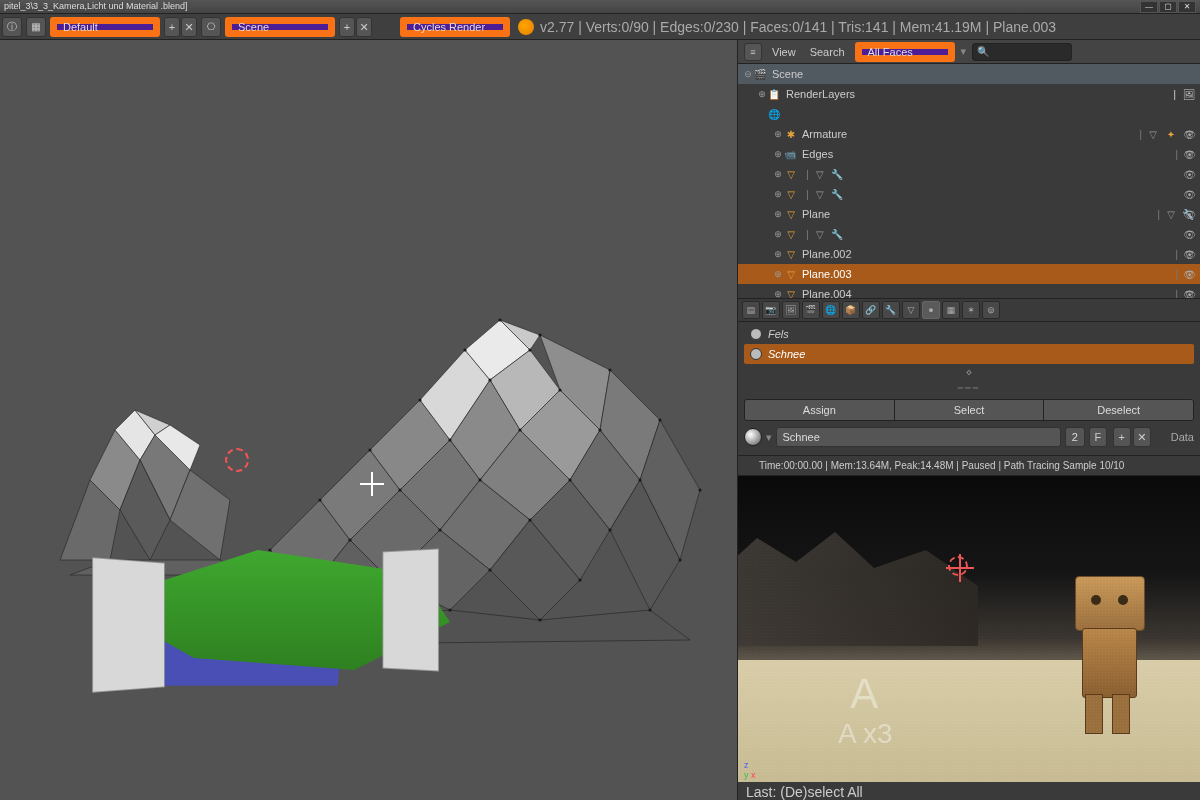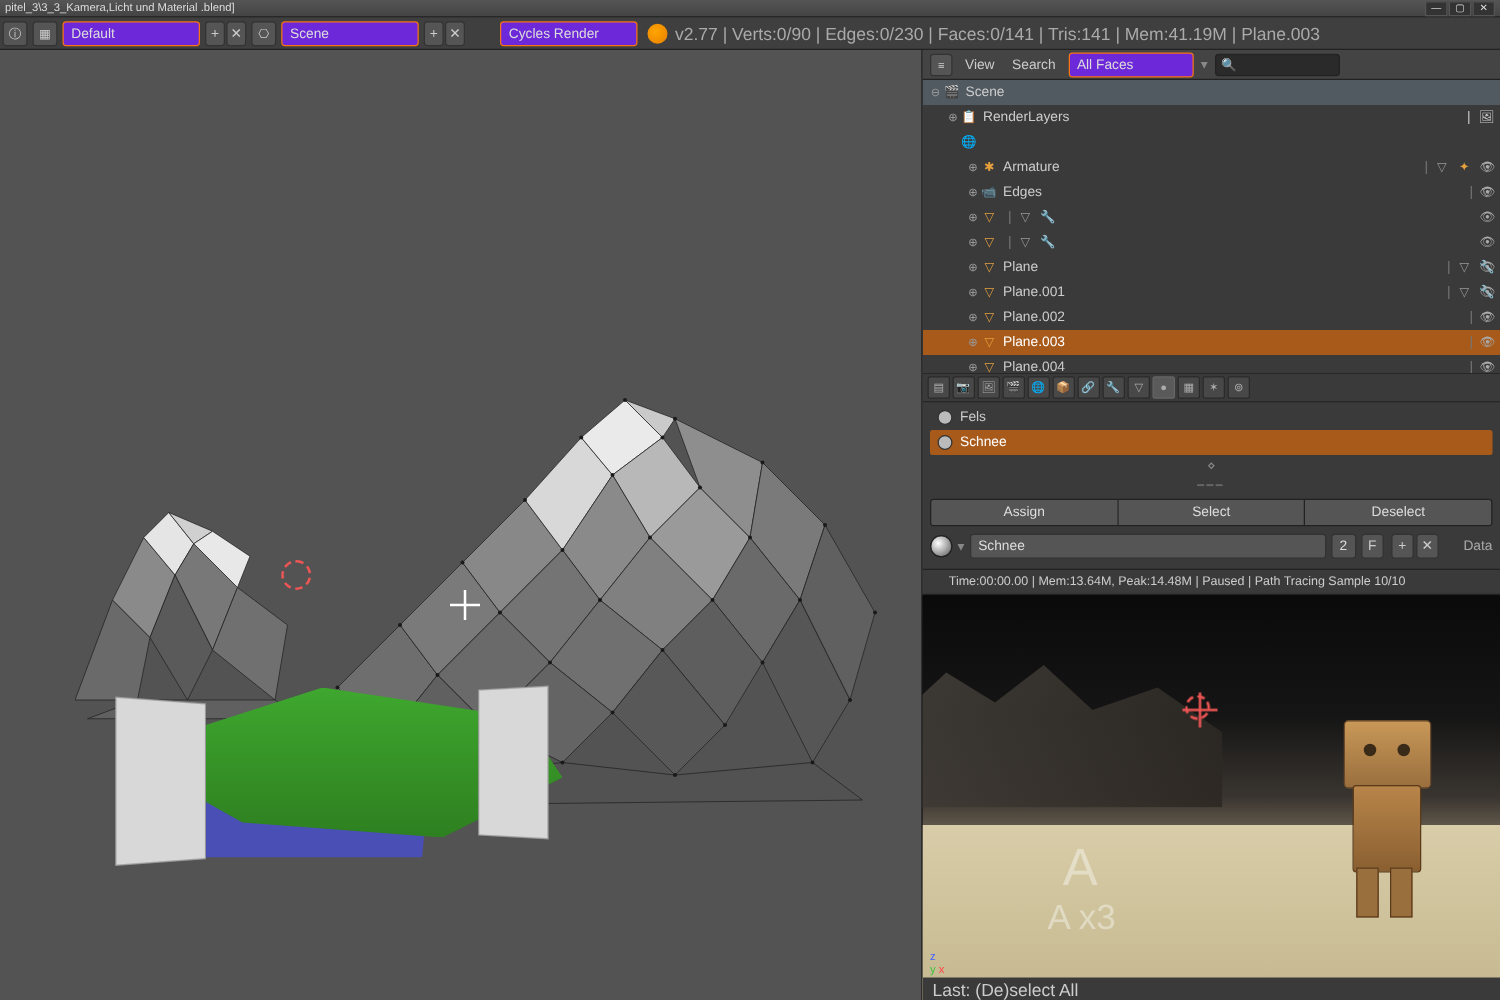--- a/index.html
+++ b/index.html
@@ -6,21 +6,21 @@
   body { width: 1200px; height: 800px; background: #393939; color: #ccc; font-size: 11px; overflow: hidden; position: relative; }
   
   
   .titlebar { height: 14px; background: linear-gradient(#555,#444); color: #ddd; font-size: 9px; padding: 1px 4px; border-bottom: 1px solid #222; display:flex; justify-content:space-between; }
   .win-controls { display:flex; gap:1px; }
   .win-btn { width:18px; height:12px; background:#333; border:1px solid #555; text-align:center; font-size:8px; line-height:10px; }
   
   
   .topbar { height: 26px; background: #3f3f3f; border-bottom: 1px solid #222; display: flex; align-items: center; padding: 0 2px; gap: 4px; }
   .topbar .iconbtn { width:20px; height:20px; background:#555; border:1px solid #333; border-radius:3px; display:flex; align-items:center; justify-content:center; font-size:10px; }
-  .dropdown { background: #6d28d9; border: 1px solid #f97316; border-radius: 3px; height: 20px; display: flex; align-items: center; padding: 0 6px; color: #ddd; font-size: 11px; }
+  .dropdown { background: #4c1d95; border: 7px solid #f97316; border-radius: 3px; height: 20px; display: flex; align-items: center; padding: 0 6px; color: #ddd; font-size: 11px; }
   .dropdown.layout { width: 110px; }
   .dropdown.scene { width: 110px; }
   .dropdown.engine { width: 110px; }
   .addclose { display:flex; gap:1px; }
   .addclose span { width:16px; height:20px; background:#555; border:1px solid #333; border-radius:3px; text-align:center; line-height:18px; font-size:11px; }
   .blender-logo { width:16px; height:16px; border-radius:50%; background: radial-gradient(circle at 40% 40%, #ffa500, #e67e00); margin-left:4px; }
   .stats { color: #aaa; font-size: 14px; margin-left: 2px; white-space:nowrap; }
   
   
   .main { display: flex; height: calc(100% - 40px); }
@@ -62,21 +62,21 @@
   .indent2 { padding-left: 34px; }
   .wrench { color:#8ab; }
   
   
   .props-hdr { height: 24px; background:#3a3a3a; border-top:1px solid #222; border-bottom:1px solid #222; display:flex; align-items:center; padding:0 4px; gap:2px;}
   .prop-tab { width:18px; height:18px; background:#484848; border:1px solid #2a2a2a; border-radius:2px; display:flex; align-items:center; justify-content:center; font-size:9px; color:#aaa;}
   .prop-tab.active { background:#5a5a5a; border-color:#666; }
   
   .props-body { background:#3a3a3a; padding: 2px 6px 8px 6px; }
   .mat-list { }
-  .mat-row { height:20px; display:flex; align-items:center; padding:0 6px; gap:6px; border-radius:2px;}
+  .mat-row { height:20px; display:flex; align-items:center; padding:0 6px; gap:6px; border-radius:2px;font-style:italic;}
   .mat-row.selected { background:#a85a1a; color:#fff; }
   .mat-swatch { width:12px; height:12px; border-radius:50%; background:#bbb; border:1px solid #333;}
   .dots { text-align:center; color:#888; padding:2px 0; }
   .drag-handle { text-align:center; color:#666; font-size:9px; letter-spacing:2px; padding:2px 0;}
   .btn-row3 { display:flex; border:1px solid #222; border-radius:3px; overflow:hidden; margin-top:4px;}
   .btn-row3 > div { flex:1; text-align:center; padding:4px 0; background:#555; border-right:1px solid #222; font-size:11px; color:#ddd;}
   .btn-row3 > div:last-child { border-right:none; }
   .mat-name-row { display:flex; gap:4px; margin-top:6px; align-items:center;}
   .mat-sphere { width:18px; height:18px; border-radius:50%; background: radial-gradient(circle at 35% 35%, #fff, #bbb 40%, #555); border:1px solid #222;}
   .mat-name { flex:1; background:#555; border:1px solid #333; border-radius:3px; height:20px; padding:0 6px; display:flex; align-items:center; color:#ddd;}
@@ -324,21 +324,20 @@
               <span style="margin:0 4px;color:#777">|</span>
               <span class="obj-icon" style="color:#999">▽</span>
               <span class="obj-icon wrench">🔧</span>
               <span class="row-icons">
                 <span>👁</span>
               </span>
             </div>
             <div class="tree-row indent2">
               <span class="expander">⊕</span>
               <span class="obj-icon tri-orange">▽</span>
-              <span class="obj-label">Plane.001</span>
               <span style="margin:0 4px;color:#777">|</span>
               <span class="obj-icon" style="color:#999">▽</span>
               <span class="obj-icon wrench">🔧</span>
               <span class="row-icons">
                 <span>👁</span>
               </span>
             </div>
             <div class="tree-row indent2">
               <span class="expander">⊕</span>
               <span class="obj-icon tri-orange">▽</span>

